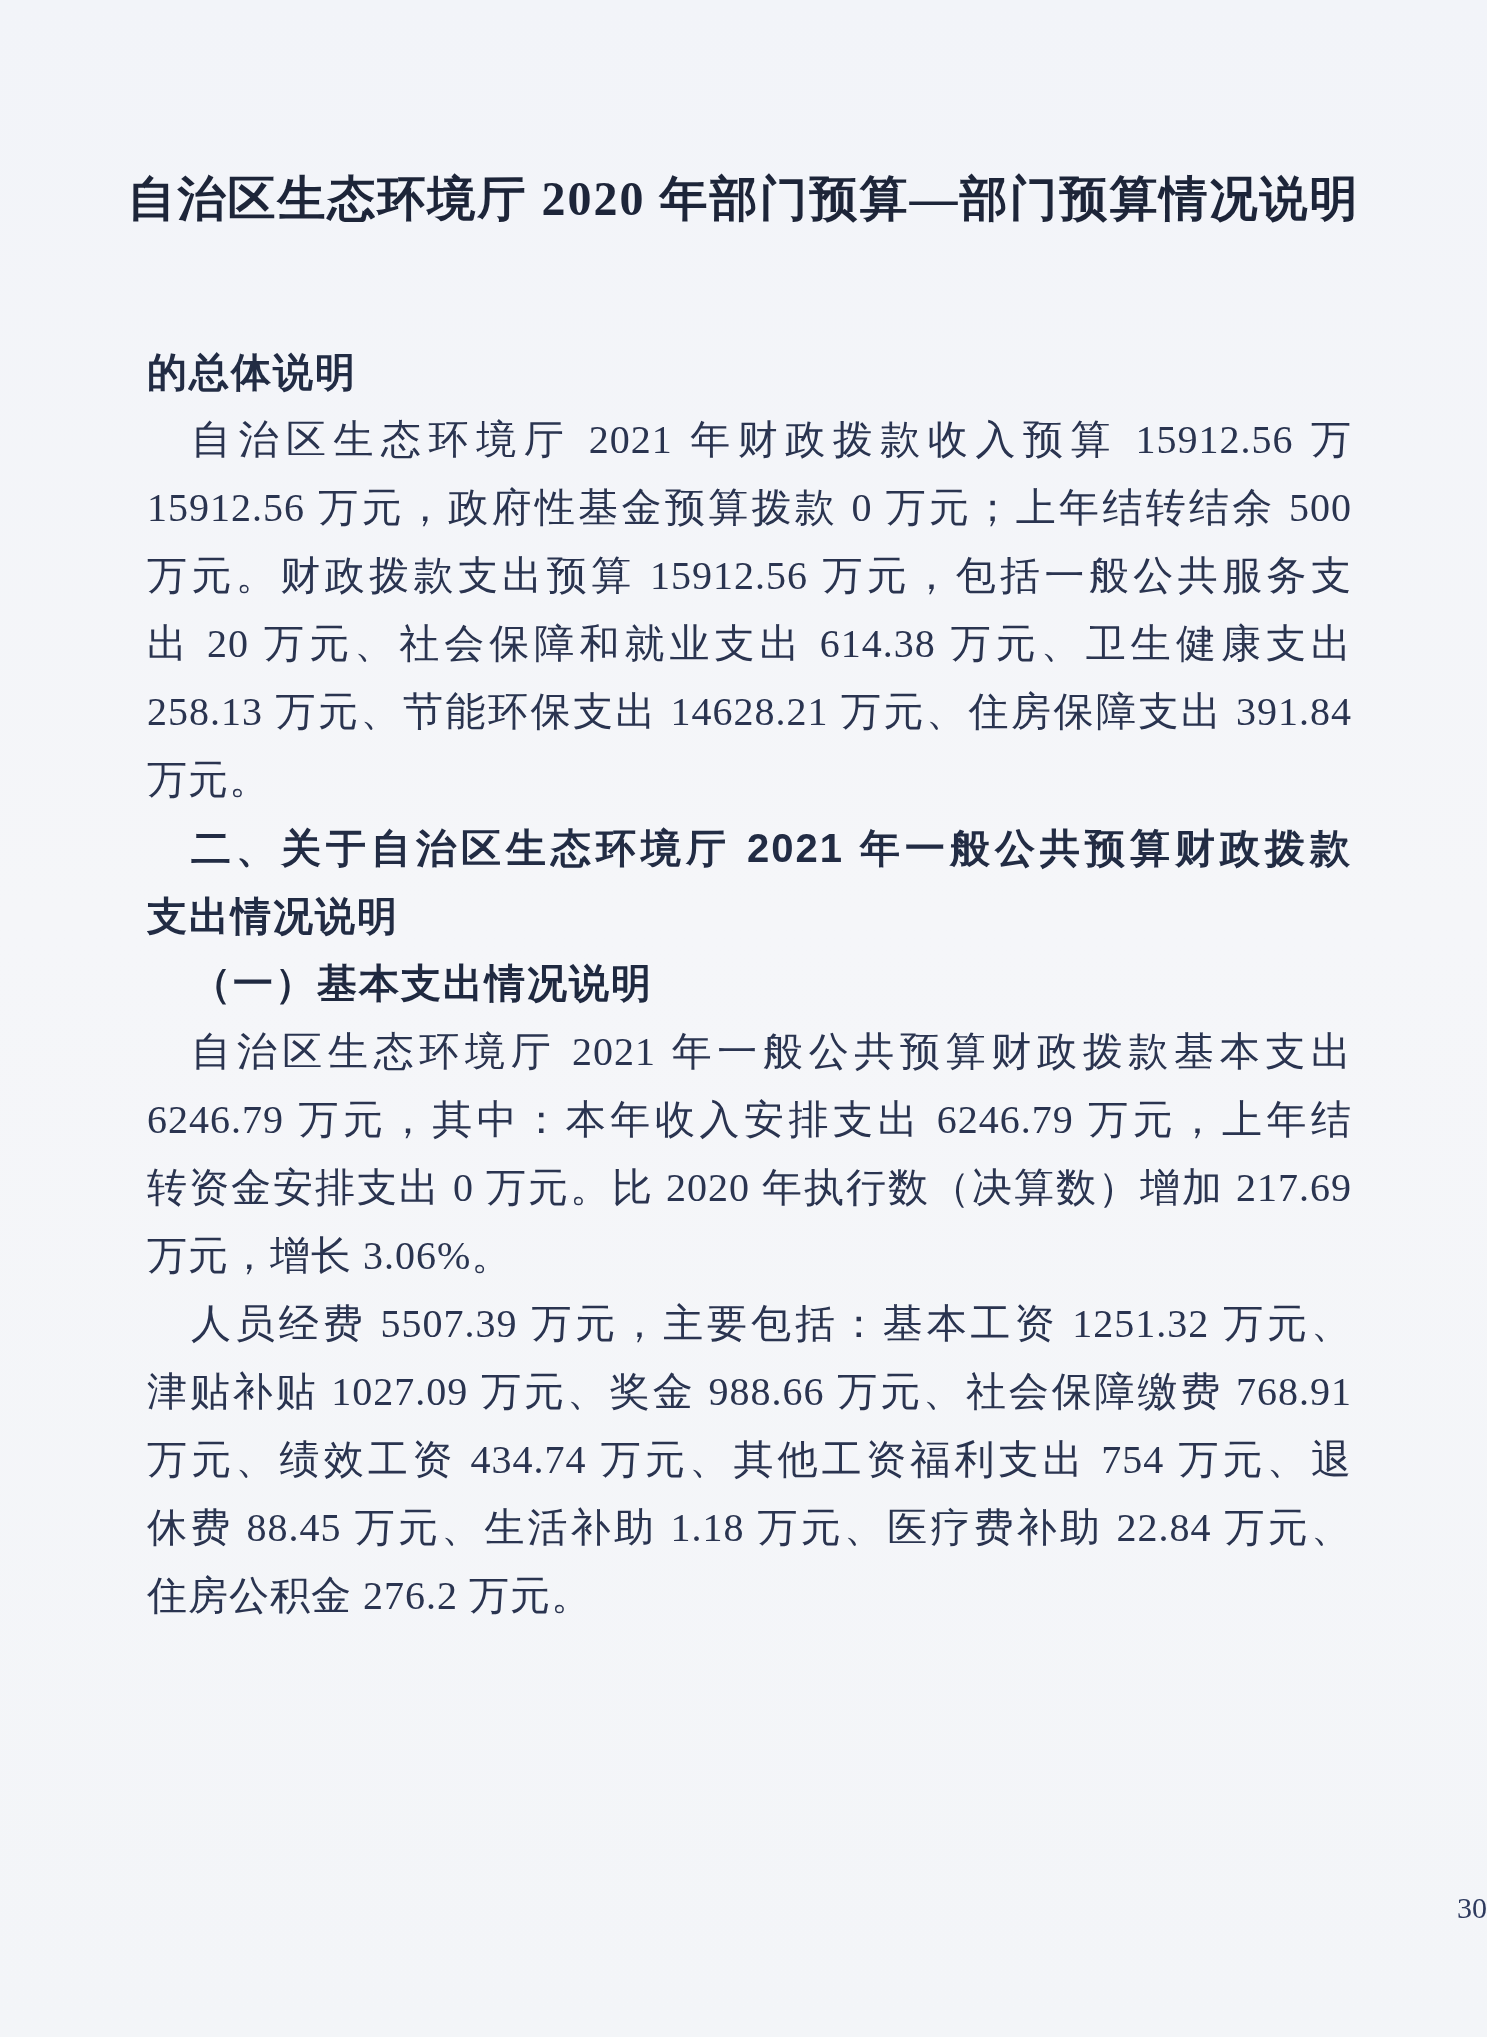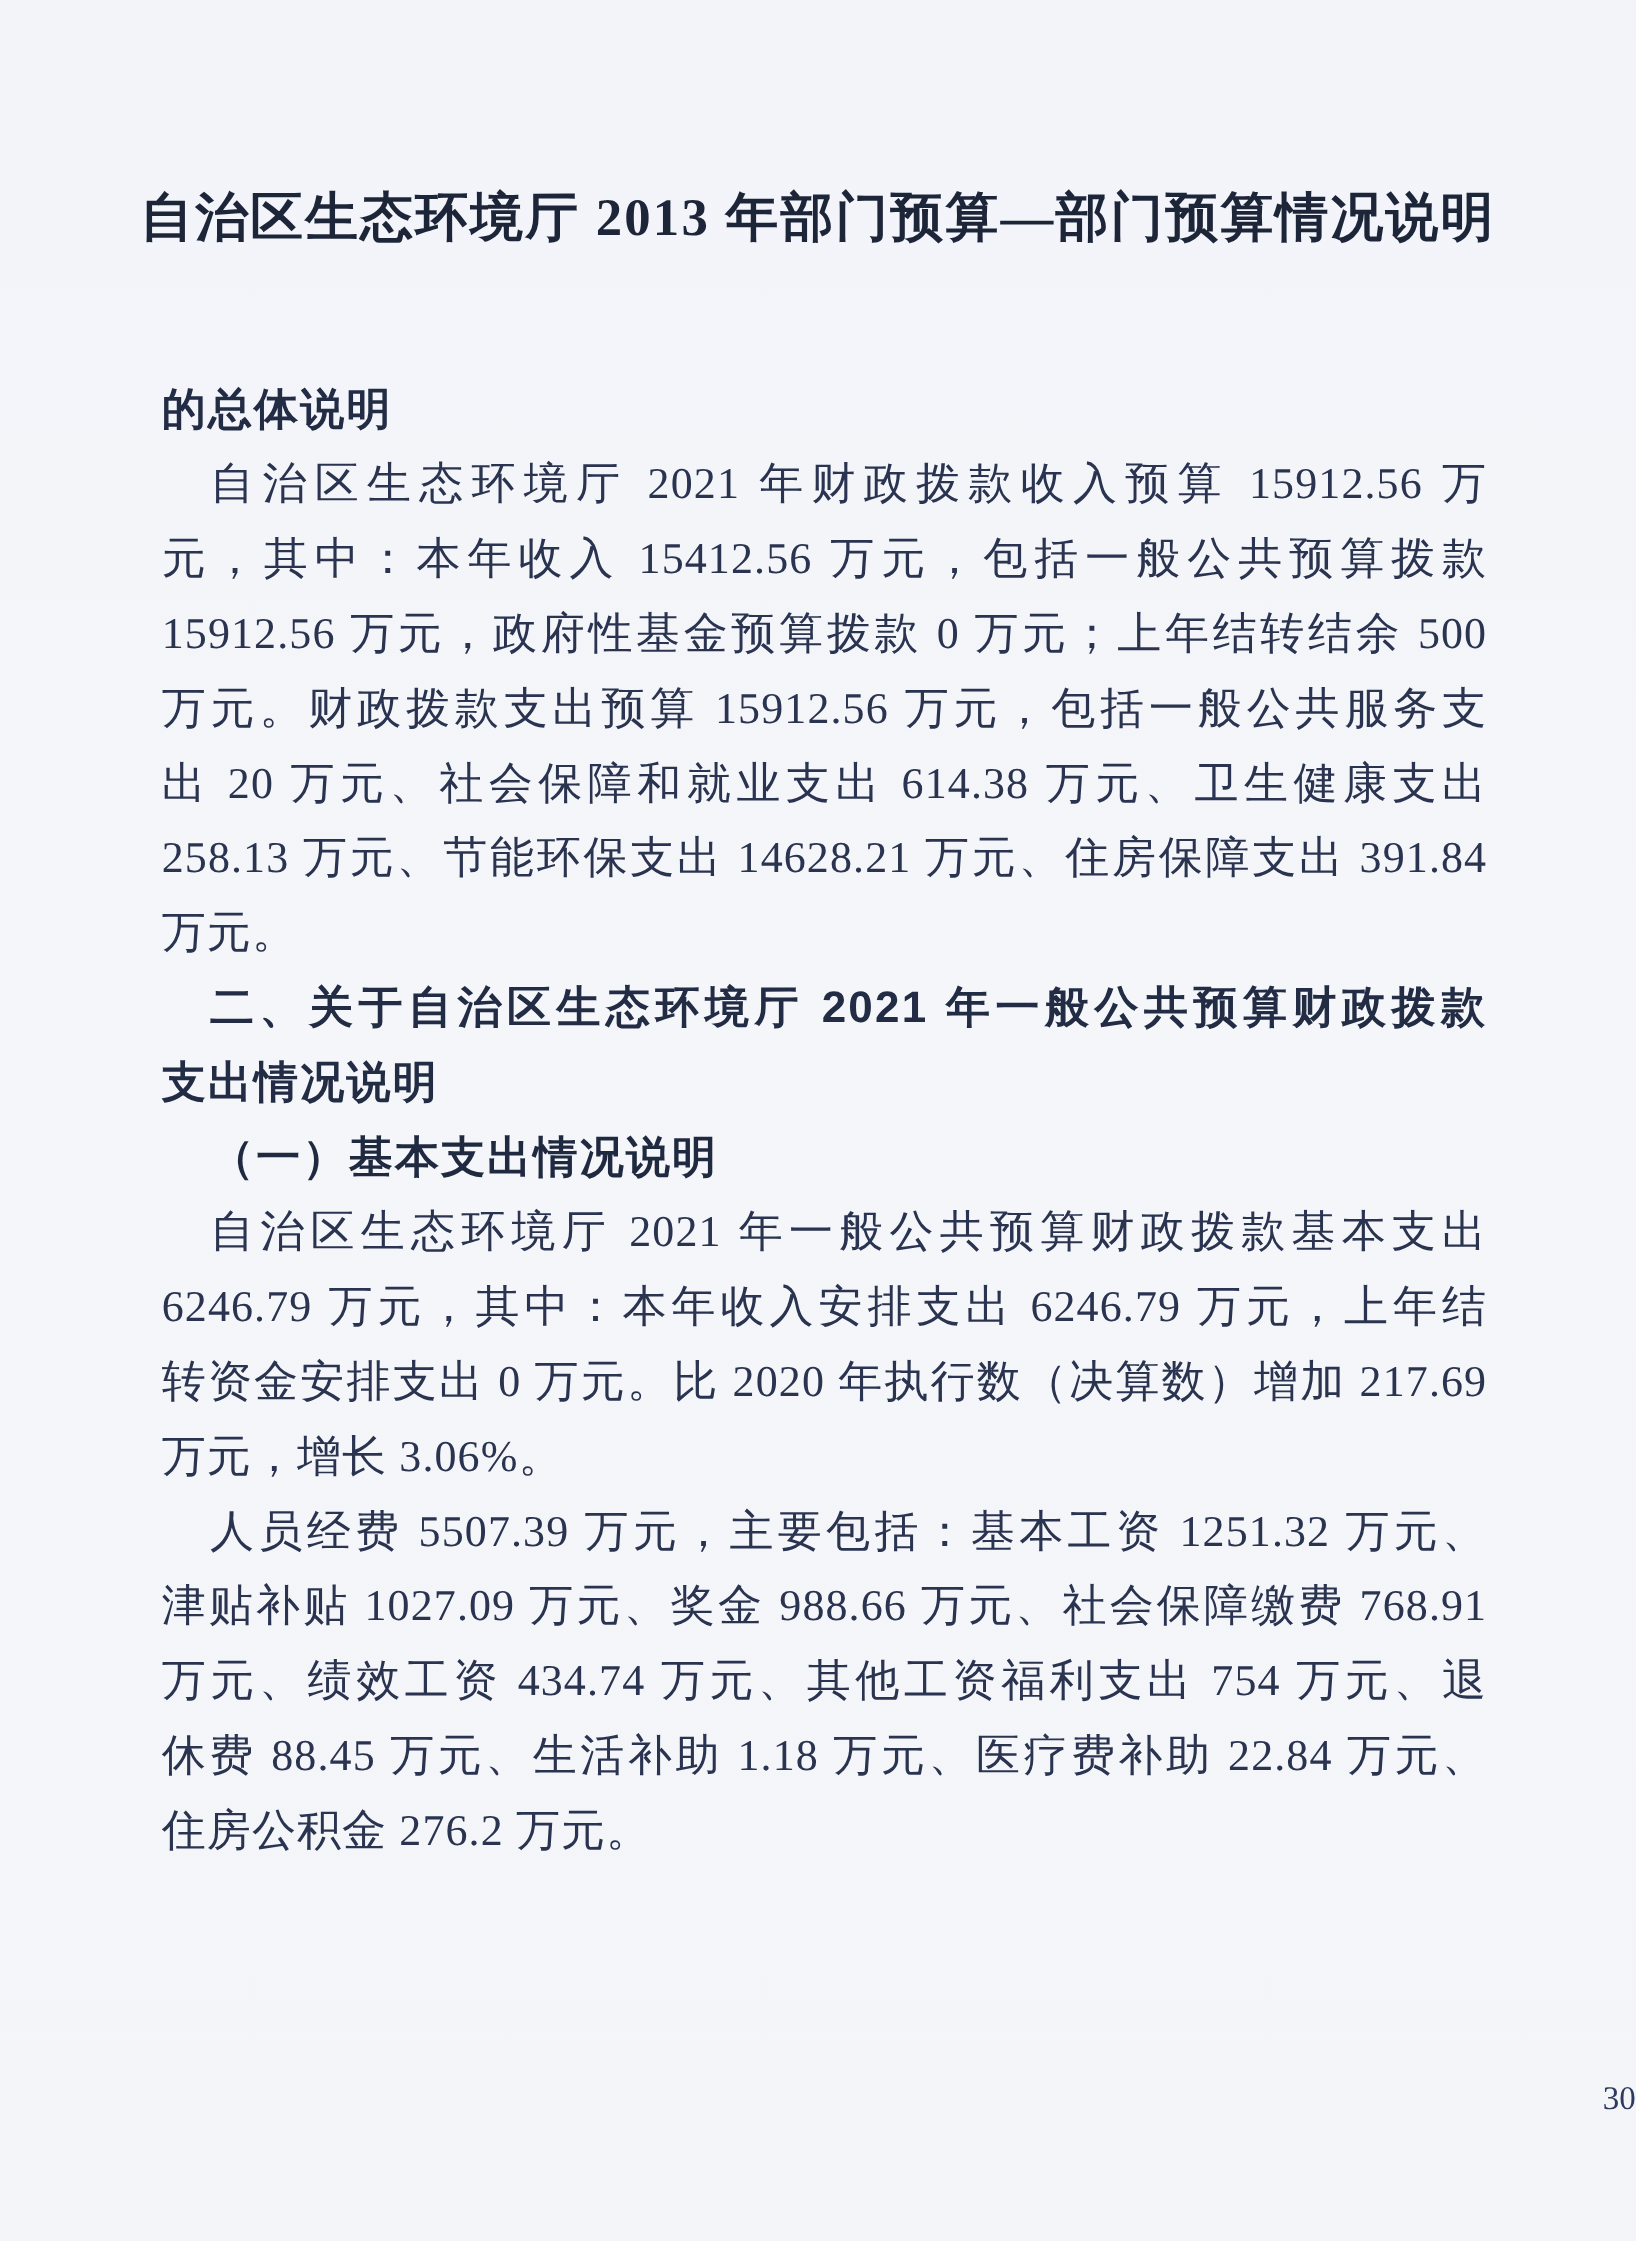--- a/index.html
+++ b/index.html
@@ -73,29 +73,28 @@
     font-size: 30px;
     line-height: 40px;
     color: #2e3a5e;
   }
 </style>
 </head>
 <body>
 
 <div class="sheet">
 
-  <div class="doc-title">自治区生态环境厅 2013 年部门预算—部门预算情况说明</div>
+  <div class="doc-title">自治区生态环境厅 2020 年部门预算—部门预算情况说明</div>
 
   <div class="body-text">
       <div class="block heading">
         <div class="line end">的总体说明</div>
       </div>
       <div class="block paragraph">
         <div class="line first">自治区生态环境厅 2021 年财政拨款收入预算 15912.56 万</div>
-        <div class="line">元，其中：本年收入 15412.56 万元，包括一般公共预算拨款</div>
         <div class="line">15912.56 万元，政府性基金预算拨款 0 万元；上年结转结余 500</div>
         <div class="line">万元。财政拨款支出预算 15912.56 万元，包括一般公共服务支</div>
         <div class="line">出 20 万元、社会保障和就业支出 614.38 万元、卫生健康支出</div>
         <div class="line">258.13 万元、节能环保支出 14628.21 万元、住房保障支出 391.84</div>
         <div class="line end">万元。</div>
       </div>
       <div class="block heading">
         <div class="line first">二、关于自治区生态环境厅 2021 年一般公共预算财政拨款</div>
         <div class="line end">支出情况说明</div>
       </div>

